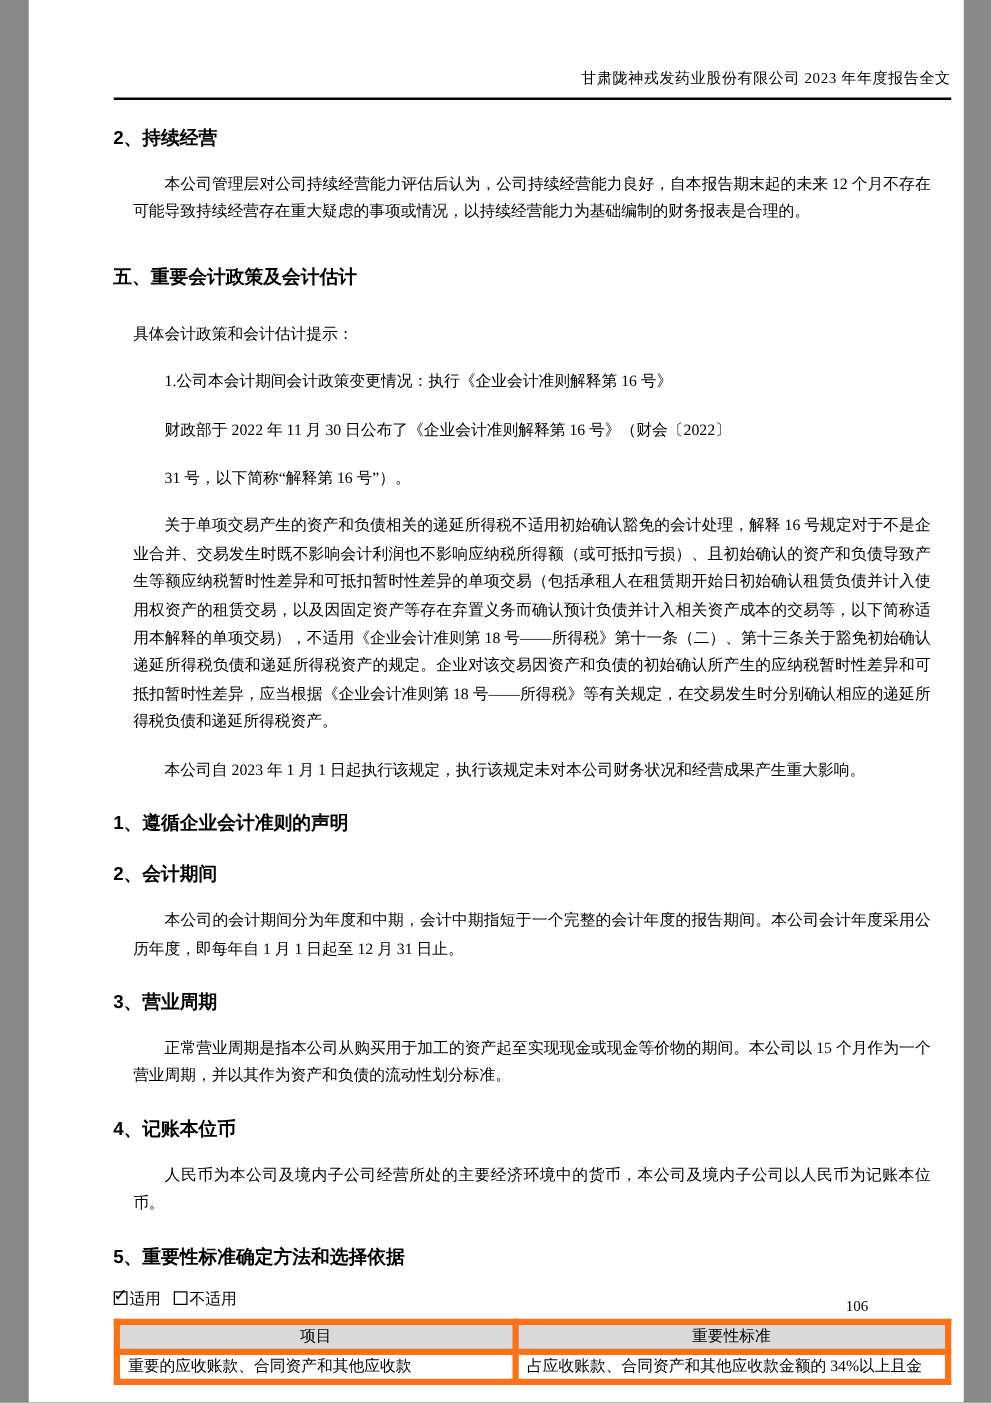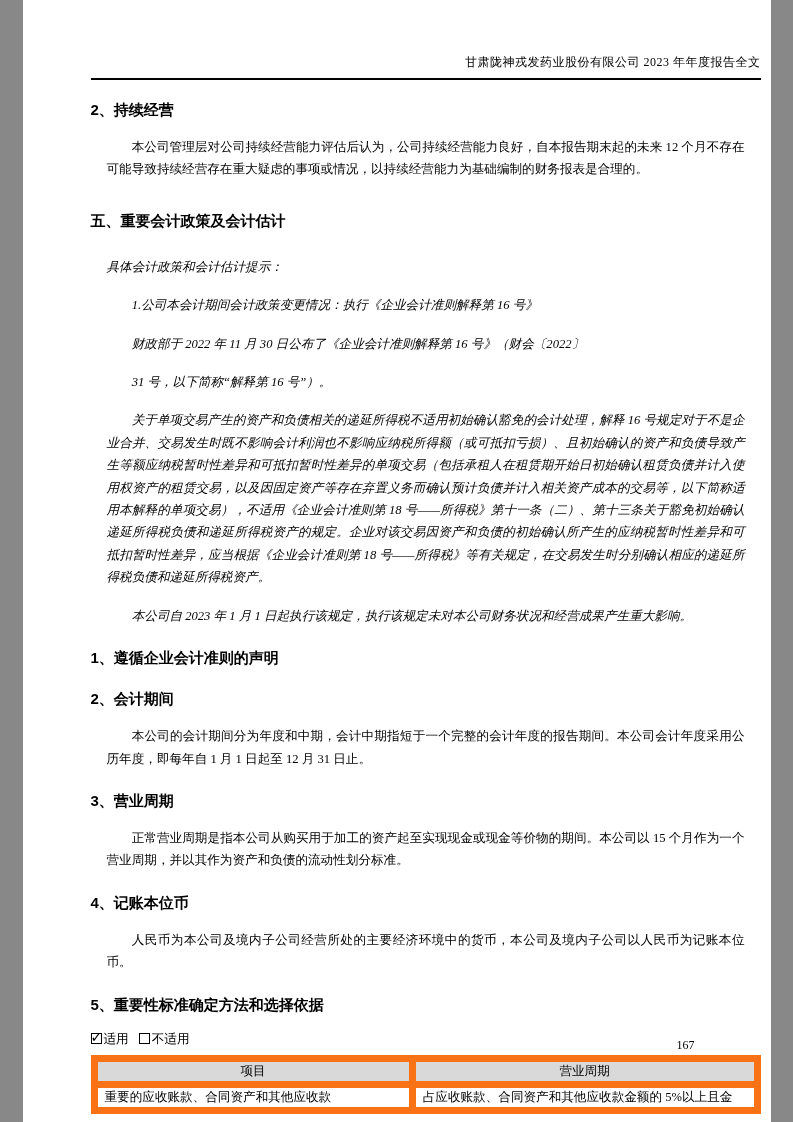--- a/index.html
+++ b/index.html
@@ -30,41 +30,41 @@
   .mt-five  { margin-top: 31px; }
   .mt-sub   { margin-top: 22px; }
 
   p.body {
     font-size: 12.6px; line-height: 22.4px; margin: 16px;
     text-align: justify; text-justify: inter-ideograph;
   }
   .indent { text-indent: 2em; }
   .mt-para { margin-top: 16px; }
   .mt-para2 { margin-top: 21px; }
-  .mt-block { margin-top: 25px; font-style: italic; }
+  .mt-block { margin-top: 25px; }
 
   .applicability { margin-top: 15px; font-size: 12.6px; line-height: 18px; }
   .cb {
     display: inline-block; width: 11px; height: 11px;
     border: 1.6px solid #000; position: relative;
     vertical-align: -1px; margin-right: 2px;
   }
   .cb-checked::after {
     content: "\2713"; position: absolute; left: -1px; top: -6px;
     font-size: 14px; font-weight: bold;
     font-family: "DejaVu Sans", sans-serif;
   }
   .cb-label { margin-right: 10px; }
 
   table.sig-table {
     margin-top: 7px; width: 100%; border-collapse: collapse;
     font-size: 12.6px;
   }
   table.sig-table th, table.sig-table td {
-    border: 7px solid #f97316; padding: 1px 7px; font-weight: normal;
+    border: 5px solid #f97316; padding: 1px 7px; font-weight: normal;
   }
   table.sig-table th {
     background: #d9d9d9; text-align: center; height: 21px;
   }
   table.sig-table td { height: 20px; text-align: left; }
   col.c1 { width: 48%; } col.c2 { width: 52%; }
 
   .page-number {
     position: absolute; top: 1038px; right: 76px; font-size: 12px;
   }
@@ -110,27 +110,27 @@
     </div>
 
     <table class="sig-table">
       <colgroup>
           <col class="c1">
           <col class="c2">
         </colgroup>
       <thead>
         <tr>
           <th>项目</th>
-          <th>营业周期</th>
+          <th>重要性标准</th>
         </tr>
       </thead>
       <tbody>
         <tr>
           <td>重要的应收账款、合同资产和其他应收款</td>
-          <td>占应收账款、合同资产和其他应收款金额的 5%以上且金</td>
+          <td>占应收账款、合同资产和其他应收款金额的 34%以上且金</td>
         </tr>
       </tbody>
     </table>
 
   </div>
 
-  <div class="page-number">167</div>
+  <div class="page-number">106</div>
 </div>
 
 </body></html>

